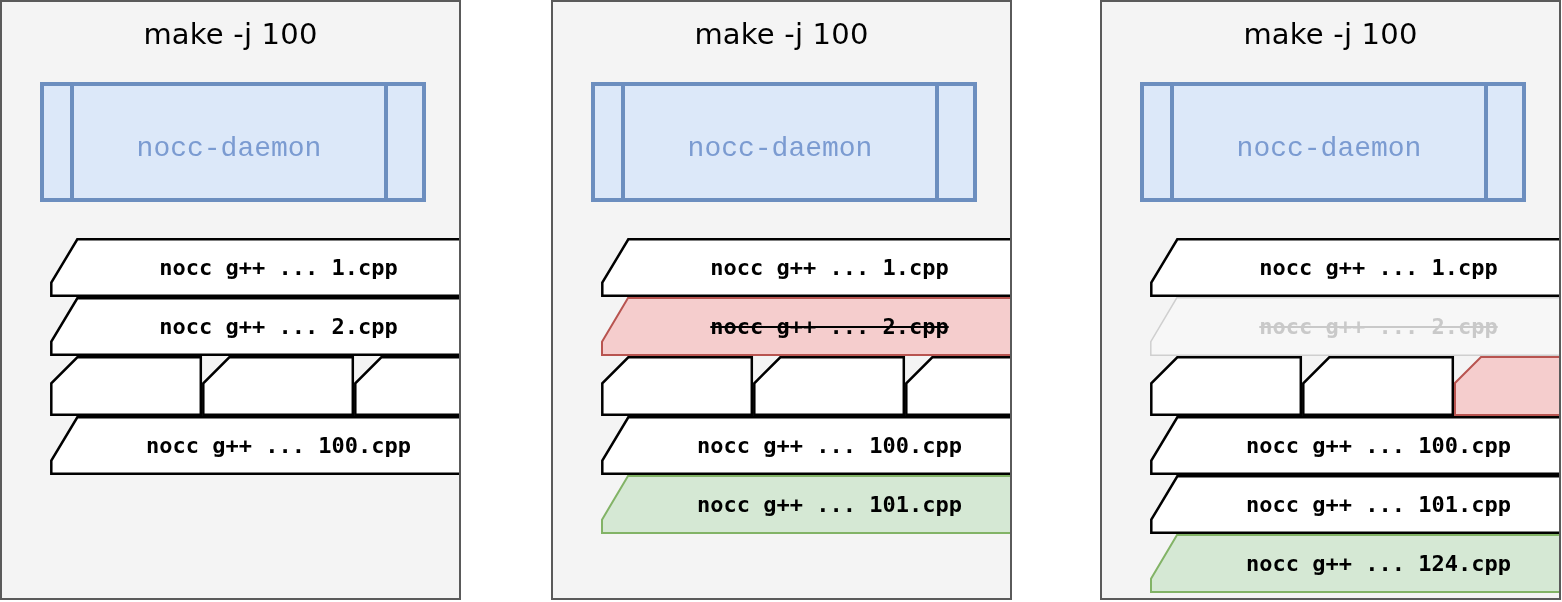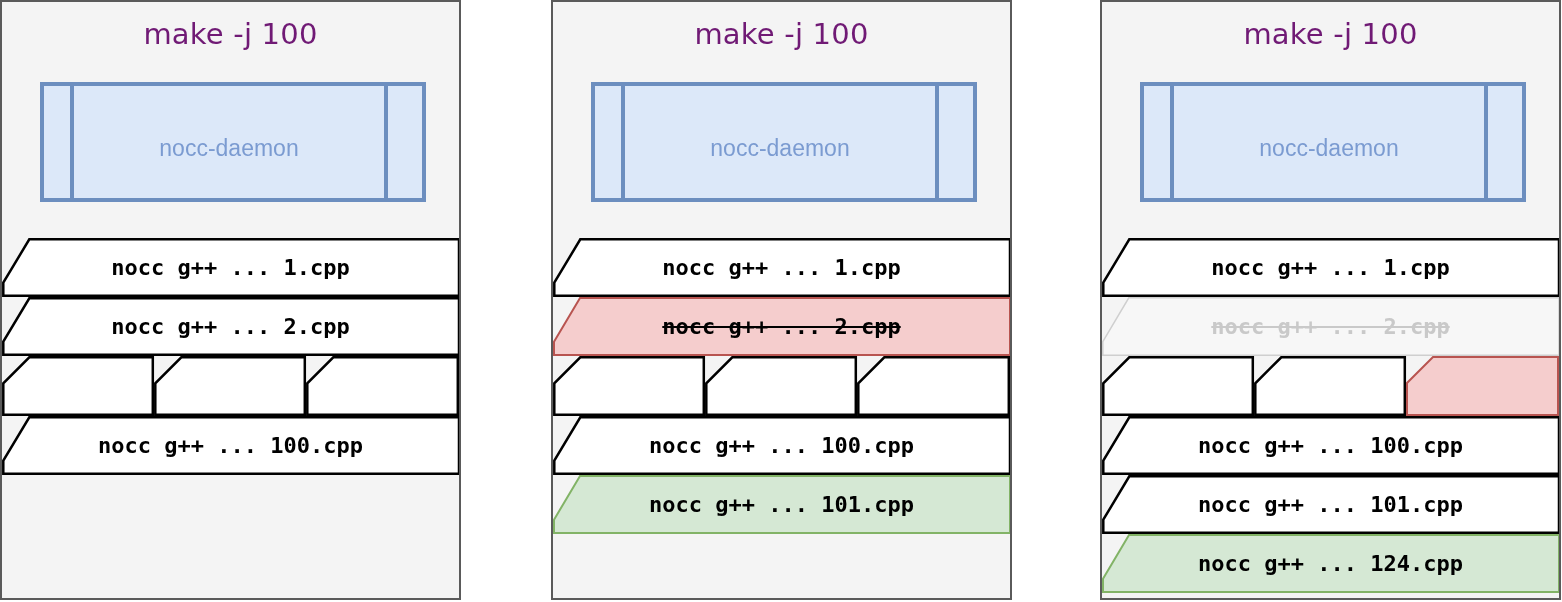--- a/index.html
+++ b/index.html
@@ -30,21 +30,21 @@
   #panel-2 { left: 1100px; }
 
   .panel-title {
     position: absolute;
     left: 0;
     top: 18px;
     width: 100%;
     text-align: center;
     font-family: "DejaVu Sans", "Liberation Sans", sans-serif;
     font-size: 29px;
-    color: #701a75;
+    color: #000000;
     letter-spacing: 0.2px;
     line-height: 1;
   }
 
   
   .daemon-box {
     position: absolute;
     left: 38px;
     top: 80px;
     width: 386px;
@@ -65,33 +65,34 @@
     align-items: center;
     justify-content: center;
     border-right: 4px solid #6c8ebf;
     box-sizing: border-box;
   }
   .daemon-col-right {
     width: 34px;
     box-sizing: border-box;
   }
   .daemon-label {
-    font-family: Liberation Sans, sans-serif;
-    font-size: 23px;
+    font-family: Liberation Mono, monospace;
+    font-size: 28px;
     color: #7b9bd1;
     white-space: nowrap;
     margin-top: 12px;
   }
 
   
   .rows {
     position: absolute;
     left: 0;
     top: 236px;
     width: 100%;
+    padding-left: 48px;
   }
   .row {
     position: relative;
     height: 59px;
     width: 100%;
   }
   .row-shape {
     position: absolute;
     inset: 0;
   }

